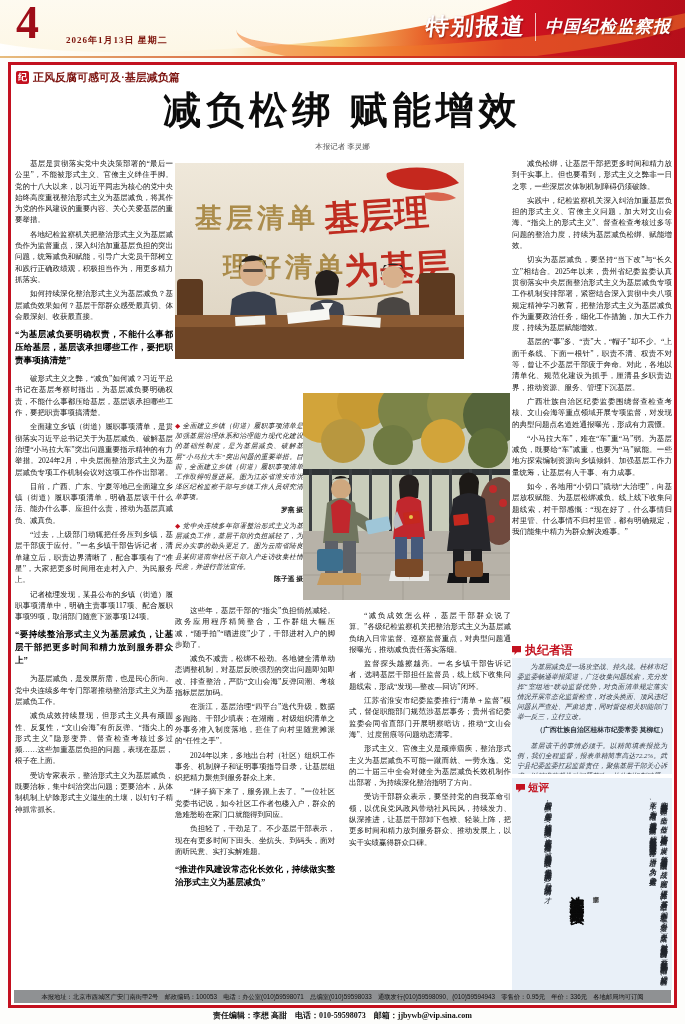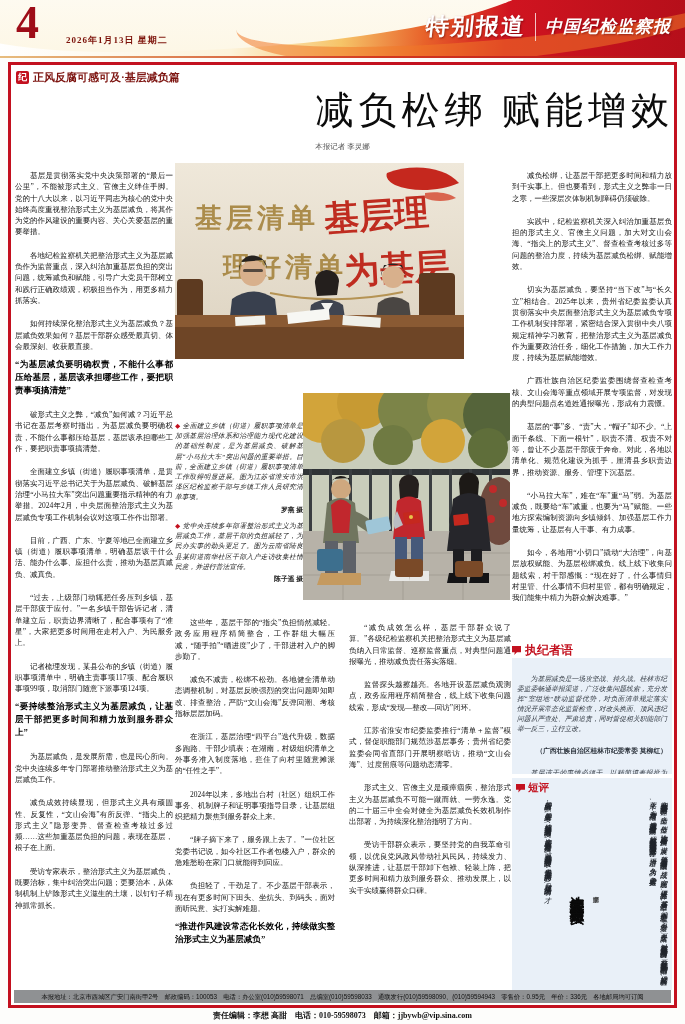--- a/index.html
+++ b/index.html
@@ -21,26 +21,26 @@
              text-shadow:1px 1px 2px rgba(90,0,0,.6);letter-spacing:2px;}
   .mast .mdiv{width:1px;height:28px;background:rgba(255,255,255,.75);}
   .mast .paper{font-size:17px;font-weight:bold;font-style:italic;color:#fff;
              text-shadow:1px 1px 2px rgba(90,0,0,.5);letter-spacing:1px;}
   
   .frame{position:absolute;left:8px;top:62px;width:663px;height:940px;border:3px solid #c3111f;background:#fff;}
   .tag{position:absolute;left:5px;top:5px;display:flex;align-items:center;gap:4px;
        font-size:11px;font-weight:bold;color:#7d1410;}
   .seal{display:inline-block;width:13px;height:13px;background:#c3111f;color:#fff;font-size:9px;
         line-height:13px;text-align:center;border-radius:2px;}
-  h1.headline{position:absolute;left:0;top:20px;width:100%;margin:0;text-align:right;
-        font-size:38px;font-weight:400;letter-spacing:5px;color:#0c0c0c;}
+  h1.headline{position:absolute;left:0;top:20px;width:100%;margin:0;text-align:center;
+        font-size:38px;font-weight:700;letter-spacing:5px;color:#0c0c0c;}
   .byline{position:absolute;left:0;top:77px;width:100%;text-align:center;font-size:7.5px;color:#555;}
   
   .col{position:absolute;overflow:hidden;text-align:justify;}
-  .blk{margin:12px 0 3px 0;}
+  .blk{margin:0 0 3px 0;}
   .blk-p{font-size:7.5px;line-height:11.3px;text-indent:2em;color:#141414;}
   .blk-quote{font-size:8.6px;line-height:13px;font-weight:bold;color:#000;margin:6px 0;}
   .blk-iq{font-size:6.8px;line-height:10px;font-style:italic;color:#343b44;text-indent:2em;}
   .blk-attr{font-size:6.8px;line-height:10px;font-weight:bold;color:#2c333c;text-align:right;margin-bottom:6px;}
   .col1{left:4px;top:93px;width:158px;height:832px;}
   .colA{left:164px;top:540px;width:160px;height:385px;}
   .colB{left:338px;top:545px;width:162px;height:380px;}
   .colR{left:501px;top:93px;width:160px;height:468px;}
   
   .photo{position:absolute;overflow:hidden;background:#fef9c3;}
@@ -241,32 +241,32 @@
         <p class="blk blk-p">这些年，基层干部的“指尖”负担悄然减轻。政务应用程序精简整合，工作群组大幅压减，“随手拍”“晒进度”少了，干部进村入户的脚步勤了。</p>
         <p class="blk blk-p">减负不减责，松绑不松劲。各地健全清单动态调整机制，对基层反映强烈的突出问题即知即改、排查整治，严防“文山会海”反弹回潮、考核指标层层加码。</p>
         <p class="blk blk-p">在浙江，基层治理“四平台”迭代升级，数据多跑路、干部少填表；在湖南，村级组织清单之外事务准入制度落地，拦住了向村里随意摊派的“任性之手”。</p>
         <p class="blk blk-p">2024年以来，多地出台村（社区）组织工作事务、机制牌子和证明事项指导目录，让基层组织把精力聚焦到服务群众上来。</p>
         <p class="blk blk-p">“牌子摘下来了，服务跟上去了。”一位社区党委书记说，如今社区工作者包楼入户，群众的急难愁盼在家门口就能得到回应。</p>
         <p class="blk blk-p">负担轻了，干劲足了。不少基层干部表示，现在有更多时间下田头、坐炕头、到码头，面对面听民意、实打实解难题。</p>
         <p class="blk blk-quote">“推进作风建设常态化长效化，持续做实整治形式主义为基层减负”</p>
       </div>
     <div class="col colB">
         <p class="blk blk-p">“减负成效怎么样，基层干部群众说了算。”各级纪检监察机关把整治形式主义为基层减负纳入日常监督、巡察监督重点，对典型问题通报曝光，推动减负责任落实落细。</p>
-        <p class="blk blk-p">监督探头越擦越亮。各地开设基层减负观测点，政务应用程序精简整合，线上线下收集问题线索，形成“发现—整改—回访”闭环。</p>
+        <p class="blk blk-p">监督探头越擦越亮。一名乡镇干部告诉记者，选聘基层干部担任监督员，线上线下收集问题线索，形成“发现—整改—回访”闭环。</p>
         <p class="blk blk-p">江苏省淮安市纪委监委推行“清单＋监督”模式，督促职能部门规范涉基层事务；贵州省纪委监委会同省直部门开展明察暗访，推动“文山会海”、过度留痕等问题动态清零。</p>
         <p class="blk blk-p">形式主义、官僚主义是顽瘴痼疾，整治形式主义为基层减负不可能一蹴而就、一劳永逸。党的二十届三中全会对健全为基层减负长效机制作出部署，为持续深化整治指明了方向。</p>
         <p class="blk blk-p">受访干部群众表示，要坚持党的自我革命引领，以优良党风政风带动社风民风，持续发力、纵深推进，让基层干部卸下包袱、轻装上阵，把更多时间和精力放到服务群众、推动发展上，以实干实绩赢得群众口碑。</p>
       </div>
 
     <div class="col colR">
         <p class="blk blk-p">减负松绑，让基层干部把更多时间和精力放到干实事上。但也要看到，形式主义之弊非一日之寒，一些深层次体制机制障碍仍须破除。</p>
         <p class="blk blk-p">实践中，纪检监察机关深入纠治加重基层负担的形式主义、官僚主义问题，加大对文山会海、“指尖上的形式主义”、督查检查考核过多等问题的整治力度，持续为基层减负松绑、赋能增效。</p>
         <p class="blk blk-p">切实为基层减负，要坚持“当下改”与“长久立”相结合。2025年以来，贵州省纪委监委认真贯彻落实中央层面整治形式主义为基层减负专项工作机制安排部署，紧密结合深入贯彻中央八项规定精神学习教育，把整治形式主义为基层减负作为重要政治任务，细化工作措施，加大工作力度，持续为基层赋能增效。</p>
+        <p class="blk blk-p">基层的“事”多、“责”大，“帽子”却不少。“上面千条线、下面一根针”，职责不清、权责不对等，曾让不少基层干部疲于奔命。对此，各地以清单化、规范化建设为抓手，厘清县乡职责边界，推动资源、服务、管理下沉基层。</p>
         <p class="blk blk-p">广西壮族自治区纪委监委围绕督查检查考核、文山会海等重点领域开展专项监督，对发现的典型问题点名道姓通报曝光，形成有力震慑。</p>
-        <p class="blk blk-p">基层的“事”多、“责”大，“帽子”却不少。“上面千条线、下面一根针”，职责不清、权责不对等，曾让不少基层干部疲于奔命。对此，各地以清单化、规范化建设为抓手，厘清县乡职责边界，推动资源、服务、管理下沉基层。</p>
         <p class="blk blk-p">“小马拉大车”，难在“车”重“马”弱。为基层减负，既要给“车”减重，也要为“马”赋能。一些地方探索编制资源向乡镇倾斜、加强基层工作力量统筹，让基层有人干事、有力成事。</p>
         <p class="blk blk-p">如今，各地用“小切口”撬动“大治理”，向基层放权赋能、为基层松绑减负。线上线下收集问题线索，村干部感慨：“现在好了，什么事情归村里管、什么事情不归村里管，都有明确规定，我们能集中精力为群众解决难事。”</p>
       </div>
 
     <div class="sec-label zhiji-label">
       <span class="sec-icon"></span>
       <span>执纪者语</span>
     </div>
     <div class="col zhiji-box">
         <p class="blk blk-iq">为基层减负是一场攻坚战、持久战。桂林市纪委监委畅通举报渠道，广泛收集问题线索，充分发挥“室组地”联动监督优势，对负面清单规定落实情况开展常态化监督检查，对改头换面、顶风违纪问题从严查处、严肃追责，同时督促相关职能部门举一反三，立行立改。</p>

